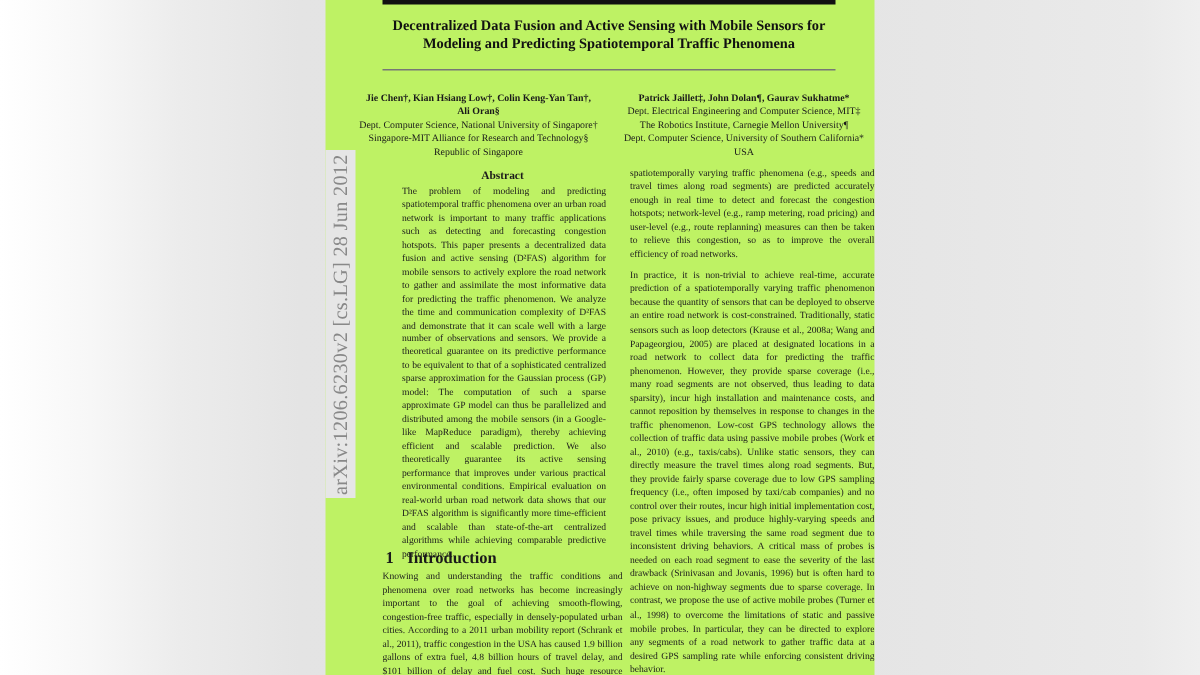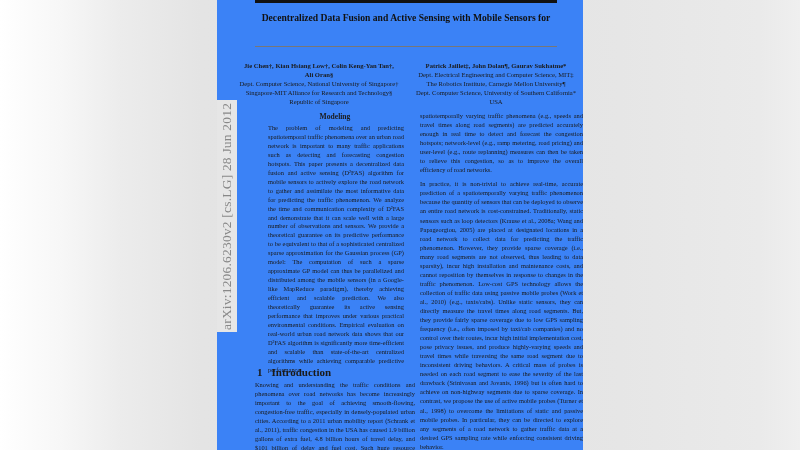--- a/index.html
+++ b/index.html
@@ -9,21 +9,21 @@
     body {
       background: linear-gradient(90deg, #ffffff 0px, #f7f7f7 60px, #ececec 120px, #e4e4e4 200px, #e2e2e2 400px, #e6e6e6 620px, #eaeaea 760px, #efefef 800px);
       font-family: "Liberation Serif", "DejaVu Serif", serif;
       color: #1a1a1a;
       position: relative;
     }
     .page {
       position: absolute;
       left: 217px; top: 0;
       width: 366px; height: 450px;
-      background: #3b82f6;
+      background: #bef264;
       overflow: hidden;
     }
     .rule-top {
       position: absolute; left: 38px; top: 0; width: 302px; height: 3px; background: #111;
     }
     .rule-bottom {
       position: absolute; left: 38px; top: 46px; width: 302px; height: 1px; background: #777;
     }
     .title {
       position: absolute; left: 30px; top: 12px; width: 318px;
@@ -74,40 +74,41 @@
       position: absolute; left: 217px; top: 0; width: 22px; height: 450px;
     }
   </style>
 </head>
 <body>
 
 <div class="page">
   <div class="rule-top"></div>
   <div class="title">
     <div>Decentralized Data Fusion and Active Sensing with Mobile Sensors for</div>
+    <div>Modeling and Predicting Spatiotemporal Traffic Phenomena</div>
   </div>
   <div class="rule-bottom"></div>
 
   <div class="authors-left">
     <div class="names">Jie Chen†, Kian Hsiang Low†, Colin Keng-Yan Tan†,</div>
     <div class="names">Ali Oran§</div>
     <div>Dept. Computer Science, National University of Singapore†</div>
     <div>Singapore-MIT Alliance for Research and Technology§</div>
     <div>Republic of Singapore</div>
   </div>
 
   <div class="authors-right">
     <div class="names">Patrick Jaillet‡, John Dolan¶, Gaurav Sukhatme*</div>
     <div>Dept. Electrical Engineering and Computer Science, MIT‡</div>
     <div>The Robotics Institute, Carnegie Mellon University¶</div>
     <div>Dept. Computer Science, University of Southern California*</div>
     <div>USA</div>
   </div>
 
-  <div class="abstract-head">Modeling</div>
+  <div class="abstract-head">Abstract</div>
   <div class="abstract-body">The problem of modeling and predicting spatiotemporal traffic phenomena over an urban road network is important to many traffic applications such as detecting and forecasting congestion hotspots. This paper presents a decentralized data fusion and active sensing (D²FAS) algorithm for mobile sensors to actively explore the road network to gather and assimilate the most informative data for predicting the traffic phenomenon. We analyze the time and communication complexity of D²FAS and demonstrate that it can scale well with a large number of observations and sensors. We provide a theoretical guarantee on its predictive performance to be equivalent to that of a sophisticated centralized sparse approximation for the Gaussian process (GP) model: The computation of such a sparse approximate GP model can thus be parallelized and distributed among the mobile sensors (in a Google-like MapReduce paradigm), thereby achieving efficient and scalable prediction. We also theoretically guarantee its active sensing performance that improves under various practical environmental conditions. Empirical evaluation on real-world urban road network data shows that our D²FAS algorithm is significantly more time-efficient and scalable than state-of-the-art centralized algorithms while achieving comparable predictive performance.</div>
 
   <div class="intro-head">
     <span class="num">1</span><span>Introduction</span>
   </div>
   <div class="intro-body">Knowing and understanding the traffic conditions and phenomena over road networks has become increasingly important to the goal of achieving smooth-flowing, congestion-free traffic, especially in densely-populated urban cities. According to a 2011 urban mobility report (Schrank et al., 2011), traffic congestion in the USA has caused 1.9 billion gallons of extra fuel, 4.8 billion hours of travel delay, and $101 billion of delay and fuel cost. Such huge resource wastage can potentially be mitigated if the</div>
 
   <div class="col-right">
     <p>spatiotemporally varying traffic phenomena (e.g., speeds and travel times along road segments) are predicted accurately enough in real time to detect and forecast the congestion hotspots; network-level (e.g., ramp metering, road pricing) and user-level (e.g., route replanning) measures can then be taken to relieve this congestion, so as to improve the overall efficiency of road networks.</p>
     <p>In practice, it is non-trivial to achieve real-time, accurate prediction of a spatiotemporally varying traffic phenomenon because the quantity of sensors that can be deployed to observe an entire road network is cost-constrained. Traditionally, static sensors such as loop detectors (Krause et al., 2008a; Wang and Papageorgiou, 2005) are placed at designated locations in a road network to collect data for predicting the traffic phenomenon. However, they provide sparse coverage (i.e., many road segments are not observed, thus leading to data sparsity), incur high installation and maintenance costs, and cannot reposition by themselves in response to changes in the traffic phenomenon. Low-cost GPS technology allows the collection of traffic data using passive mobile probes (Work et al., 2010) (e.g., taxis/cabs). Unlike static sensors, they can directly measure the travel times along road segments. But, they provide fairly sparse coverage due to low GPS sampling frequency (i.e., often imposed by taxi/cab companies) and no control over their routes, incur high initial implementation cost, pose privacy issues, and produce highly-varying speeds and travel times while traversing the same road segment due to inconsistent driving behaviors. A critical mass of probes is needed on each road segment to ease the severity of the last drawback (Srinivasan and Jovanis, 1996) but is often hard to achieve on non-highway segments due to sparse coverage. In contrast, we propose the use of active mobile probes (Turner et al., 1998) to overcome the limitations of static and passive mobile probes. In particular, they can be directed to explore any segments of a road network to gather traffic data at a desired GPS sampling rate while enforcing consistent driving behavior.</p>

